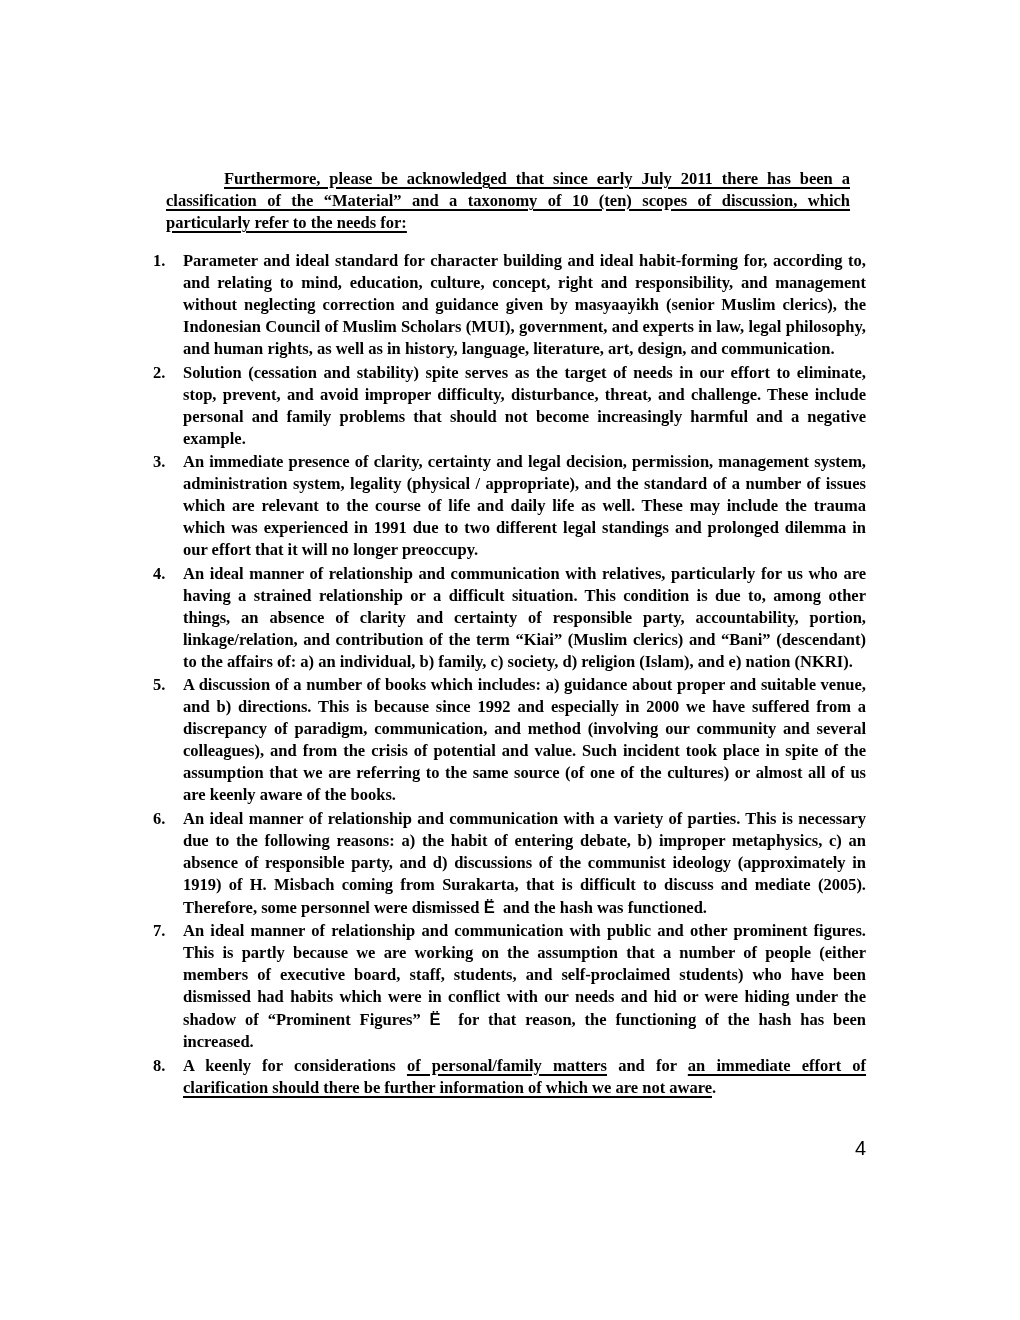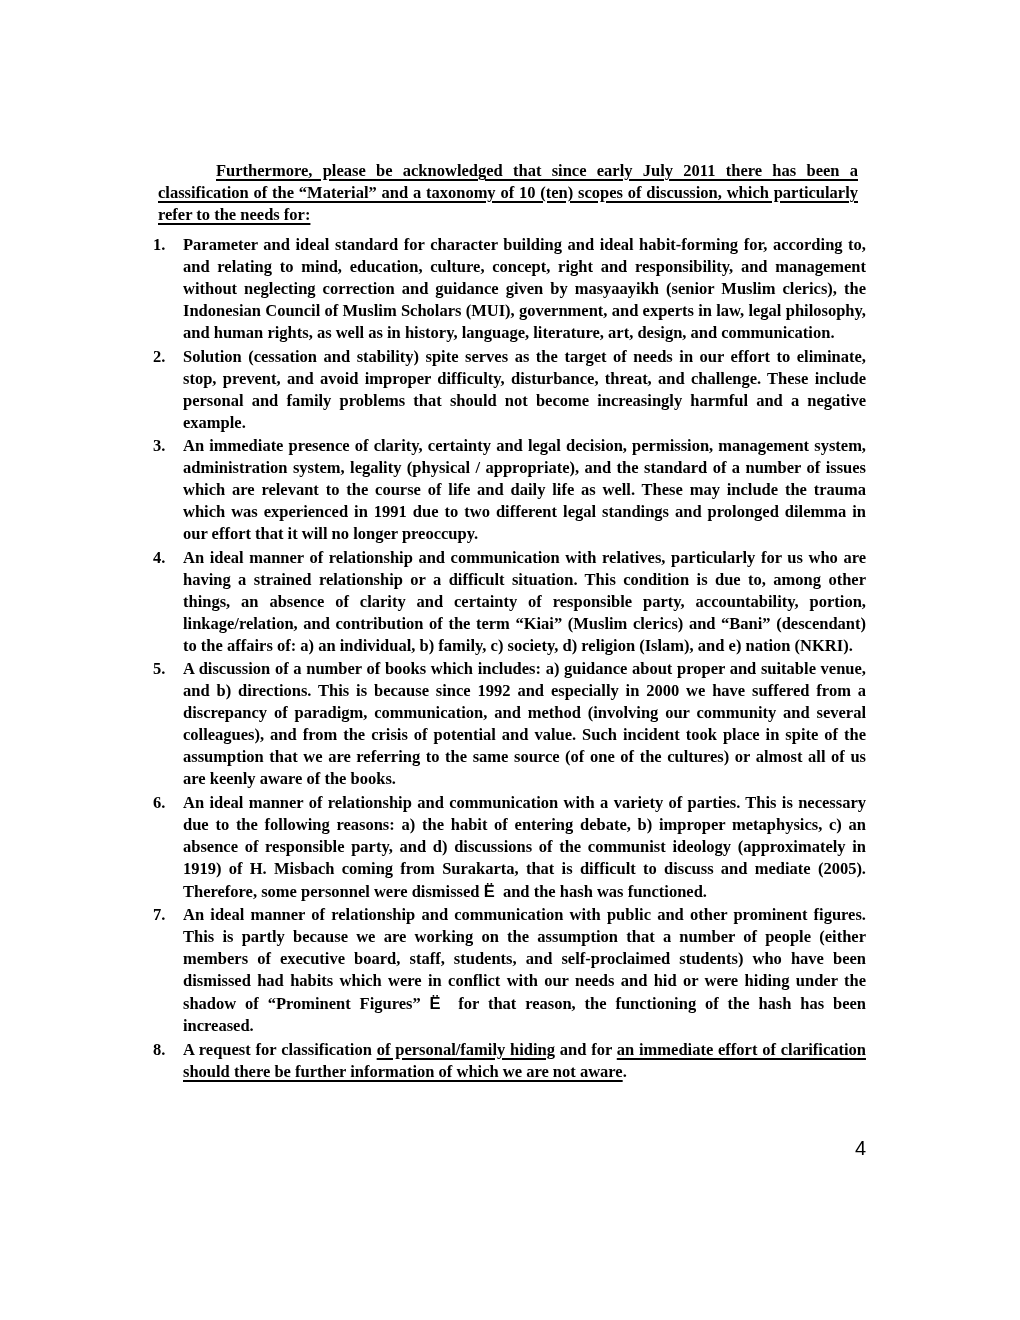--- a/index.html
+++ b/index.html
@@ -20,21 +20,21 @@
     top: 152px;
     width: 716px;
     font-family: "Liberation Serif", "DejaVu Serif", serif;
     font-weight: bold;
     font-size: 16.5px;
     line-height: 22px;
     color: #000000;
     text-align: justify;
   }
   .intro {
-    margin: 8px;
+    margin: 16px;
     text-indent: 58px;
   }
   .u {
     text-decoration: underline;
     text-decoration-thickness: 1.8px;
     text-underline-offset: 2.5px;
   }
   .list {
     margin-top: 3px;
   }
@@ -70,17 +70,17 @@
   <div class="content">
     <p class="intro"><span class="u">Furthermore, please be acknowledged that since early July 2011 there has been a classification of the “Material” and a taxonomy of 10 (ten) scopes of discussion, which particularly refer to the needs for:</span></p>
     <div class="list" id="list">
         <div class="item"><span class="num">1.</span><span><span>Parameter and ideal standard for character building and ideal habit-forming for, according to, and relating to mind, education, culture, concept, right and responsibility, and management without neglecting correction and guidance given by masyaayikh (senior Muslim clerics), the Indonesian Council of Muslim Scholars (MUI), government, and experts in law, legal philosophy, and human rights, as well as in history, language, literature, art, design, and communication.</span></span></div>
         <div class="item"><span class="num">2.</span><span><span>Solution (cessation and stability) spite serves as the target of needs in our effort to eliminate, stop, prevent, and avoid improper difficulty, disturbance, threat, and challenge. These include personal and family problems that should not become increasingly harmful and a negative example.</span></span></div>
         <div class="item"><span class="num">3.</span><span><span>An immediate presence of clarity, certainty and legal decision, permission, management system, administration system, legality (physical / appropriate), and the standard of a number of issues which are relevant to the course of life and daily life as well. These may include the trauma which was experienced in 1991 due to two different legal standings and prolonged dilemma in our effort that it will no longer preoccupy.</span></span></div>
         <div class="item"><span class="num">4.</span><span><span>An ideal manner of relationship and communication with relatives, particularly for us who are having a strained relationship or a difficult situation. This condition is due to, among other things, an absence of clarity and certainty of responsible party, accountability, portion, linkage/relation, and contribution of the term “Kiai” (Muslim clerics) and “Bani” (descendant) to the affairs of: a) an individual, b) family, c) society, d) religion (Islam), and e) nation (NKRI).</span></span></div>
         <div class="item"><span class="num">5.</span><span><span>A discussion of a number of books which includes: a) guidance about proper and suitable venue, and b) directions. This is because since 1992 and especially in 2000 we have suffered from a discrepancy of paradigm, communication, and method (involving our community and several colleagues), and from the crisis of potential and value. Such incident took place in spite of the assumption that we are referring to the same source (of one of the cultures) or almost all of us are keenly aware of the books.</span></span></div>
         <div class="item"><span class="num">6.</span><span><span>An ideal manner of relationship and communication with a variety of parties. This is necessary due to the following reasons: a) the habit of entering debate, b) improper metaphysics, c) an absence of responsible party, and d) discussions of the communist ideology (approximately in 1919) of H. Misbach coming from Surakarta, that is difficult to discuss and mediate (2005). Therefore, some personnel were dismissed </span><span class="sans">Ё</span><span>&nbsp; and the hash was functioned.</span></span></div>
         <div class="item"><span class="num">7.</span><span><span>An ideal manner of relationship and communication with public and other prominent figures. This is partly because we are working on the assumption that a number of people (either members of executive board, staff, students, and self-proclaimed students) who have been dismissed had habits which were in conflict with our needs and hid or were hiding under the shadow of “Prominent Figures” </span><span class="sans">Ё</span><span>&nbsp; for that reason, the functioning of the hash has been increased.</span></span></div>
-        <div class="item"><span class="num">8.</span><span><span>A request for classification </span><span class="u">of personal/family hiding</span><span> and for </span><span class="u">an immediate effort of clarification should there be further information of which we are not aware</span><span>.</span></span></div>
+        <div class="item"><span class="num">8.</span><span><span>A keenly for considerations </span><span class="u">of personal/family matters</span><span> and for </span><span class="u">an immediate effort of clarification should there be further information of which we are not aware</span><span>.</span></span></div>
       </div>
   </div>
   <div class="page-number">4</div>
 </div>
 
 </body></html>

